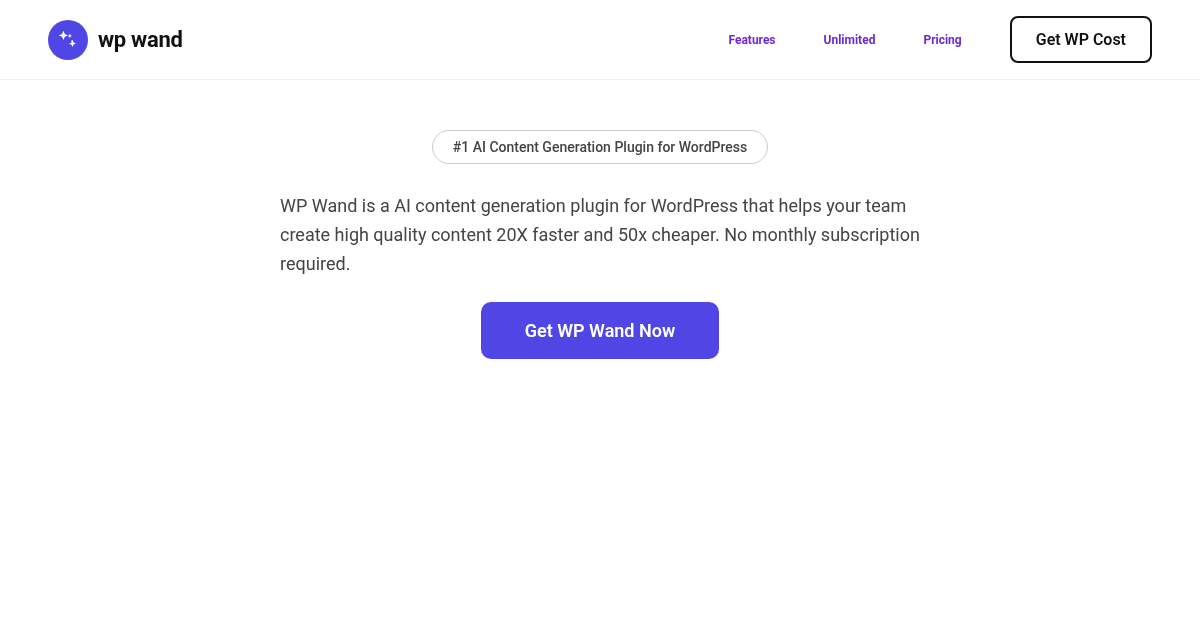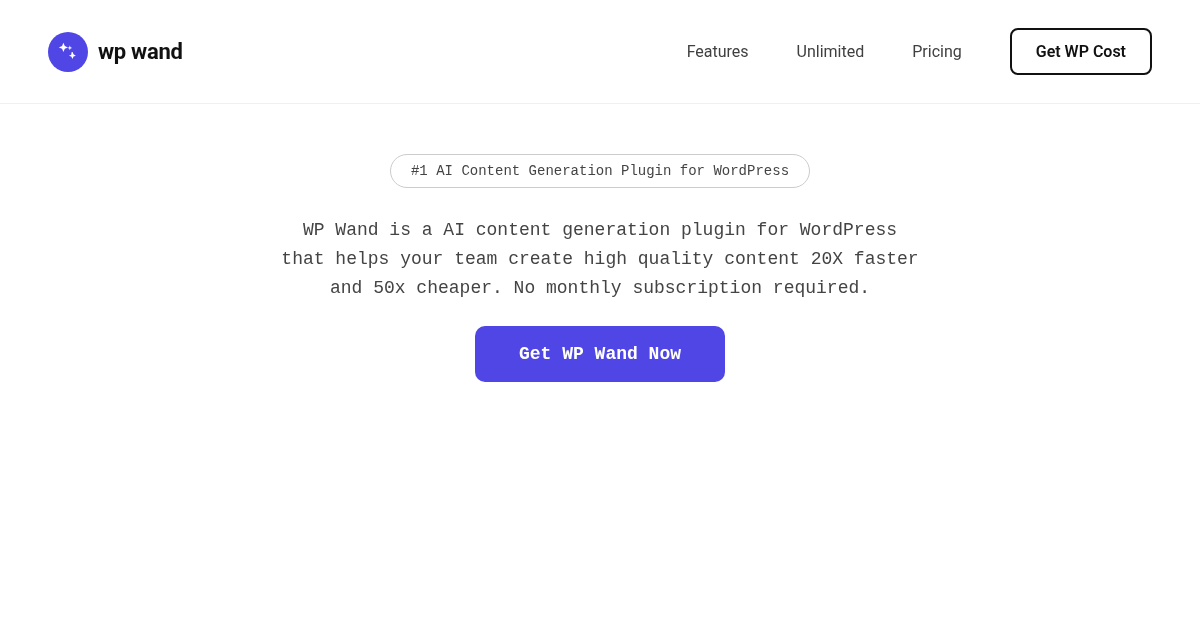--- a/index.html
+++ b/index.html
@@ -16,21 +16,21 @@
       height: 623px;
       overflow: hidden;
     }
 
     
     .navbar {
       display: flex;
       align-items: center;
       justify-content: space-between;
       padding: 0 48px;
-      height: 104px;
+      height: 80px;
       border-bottom: 1px solid #f0f0f0;
     }
 
     .logo-area {
       display: flex;
       align-items: center;
       gap: 10px;
       text-decoration: none;
       color: inherit;
     }
@@ -59,23 +59,23 @@
       letter-spacing: -0.3px;
     }
 
     .nav-links {
       display: flex;
       align-items: center;
       gap: 48px;
     }
 
     .nav-link {
-      font-size: 16px;
-      font-weight: 400;
-      color: #404040;
+      font-size: 12px;
+      font-weight: 700;
+      color: #6d28d9;
       text-decoration: none;
       cursor: pointer;
     }
 
     .nav-cta {
       padding: 12px 24px;
       border: 2px solid #111111;
       border-radius: 8px;
       background: #ffffff;
       font-size: 16px;
@@ -83,23 +83,22 @@
       color: #111111;
       cursor: pointer;
       text-decoration: none;
     }
 
     
     .hero {
       display: flex;
       flex-direction: column;
       align-items: center;
-      text-align: center;
+      text-align: left;
       padding: 50px 56px 0;
-      font-family: Liberation Mono, monospace;
     }
 
     .badge {
       display: inline-block;
       padding: 8px 20px;
       border: 1px solid #cccccc;
       border-radius: 999px;
       font-size: 14px;
       font-weight: 500;
       color: #444444;

